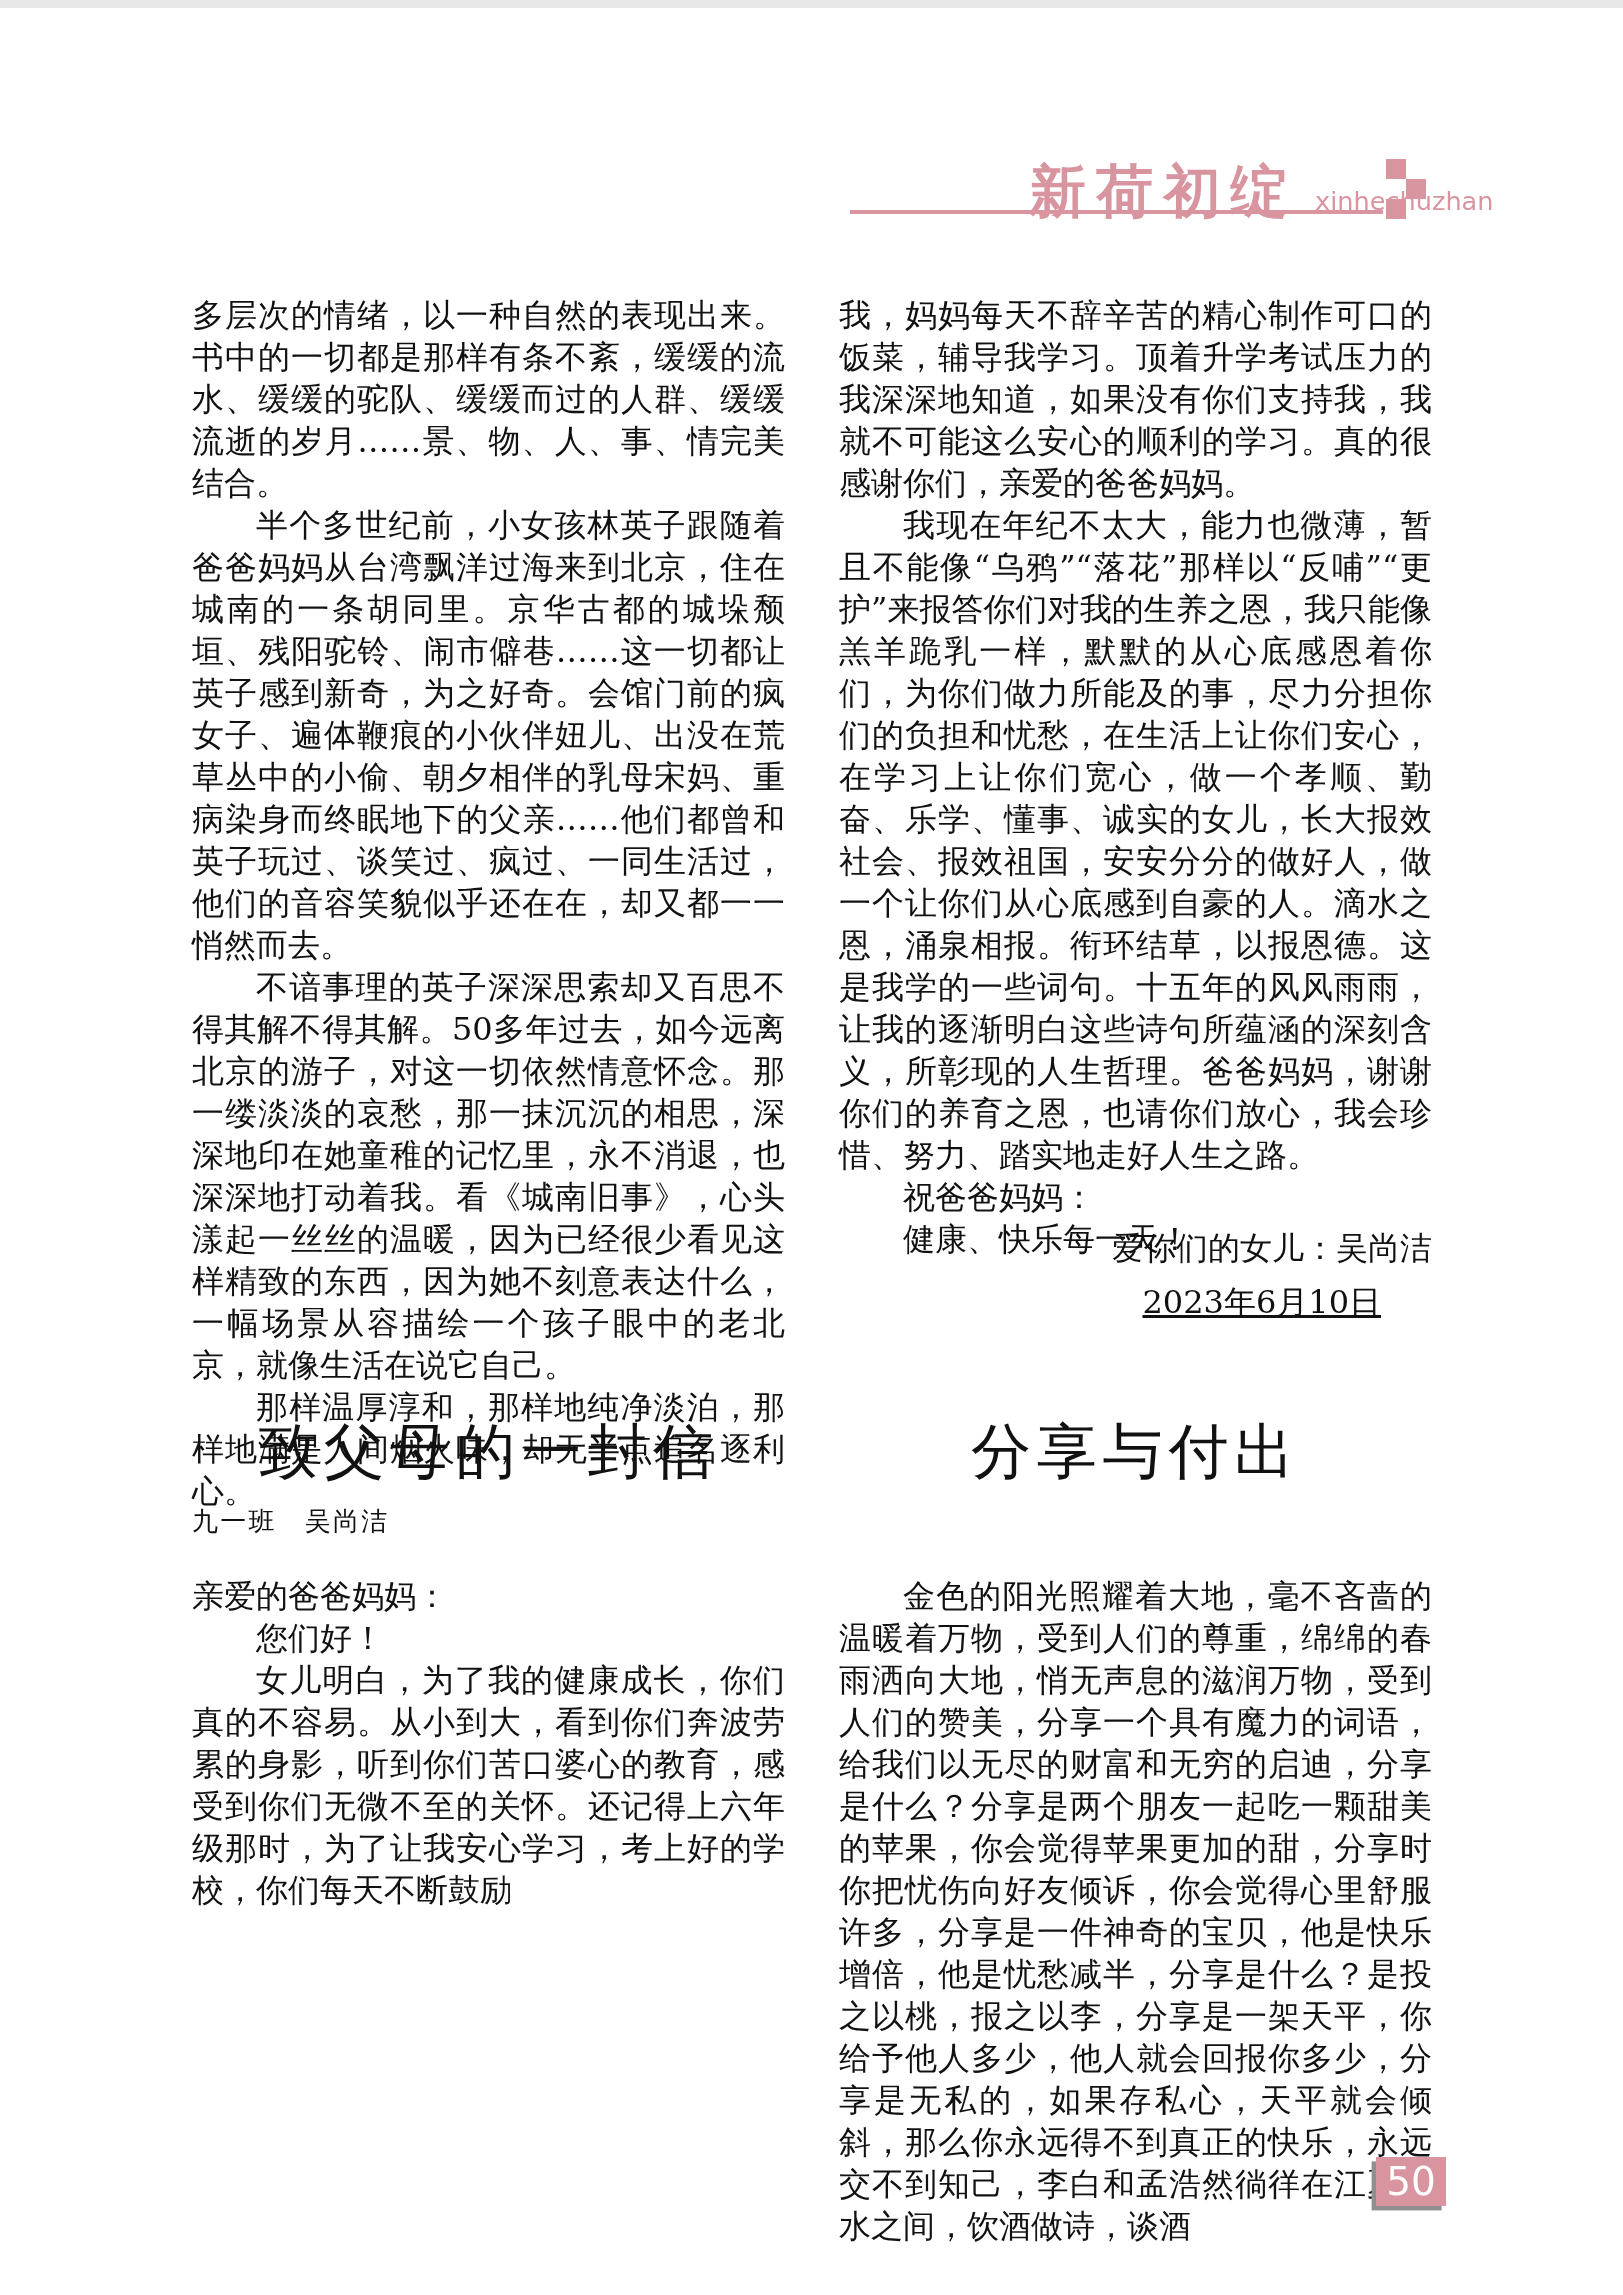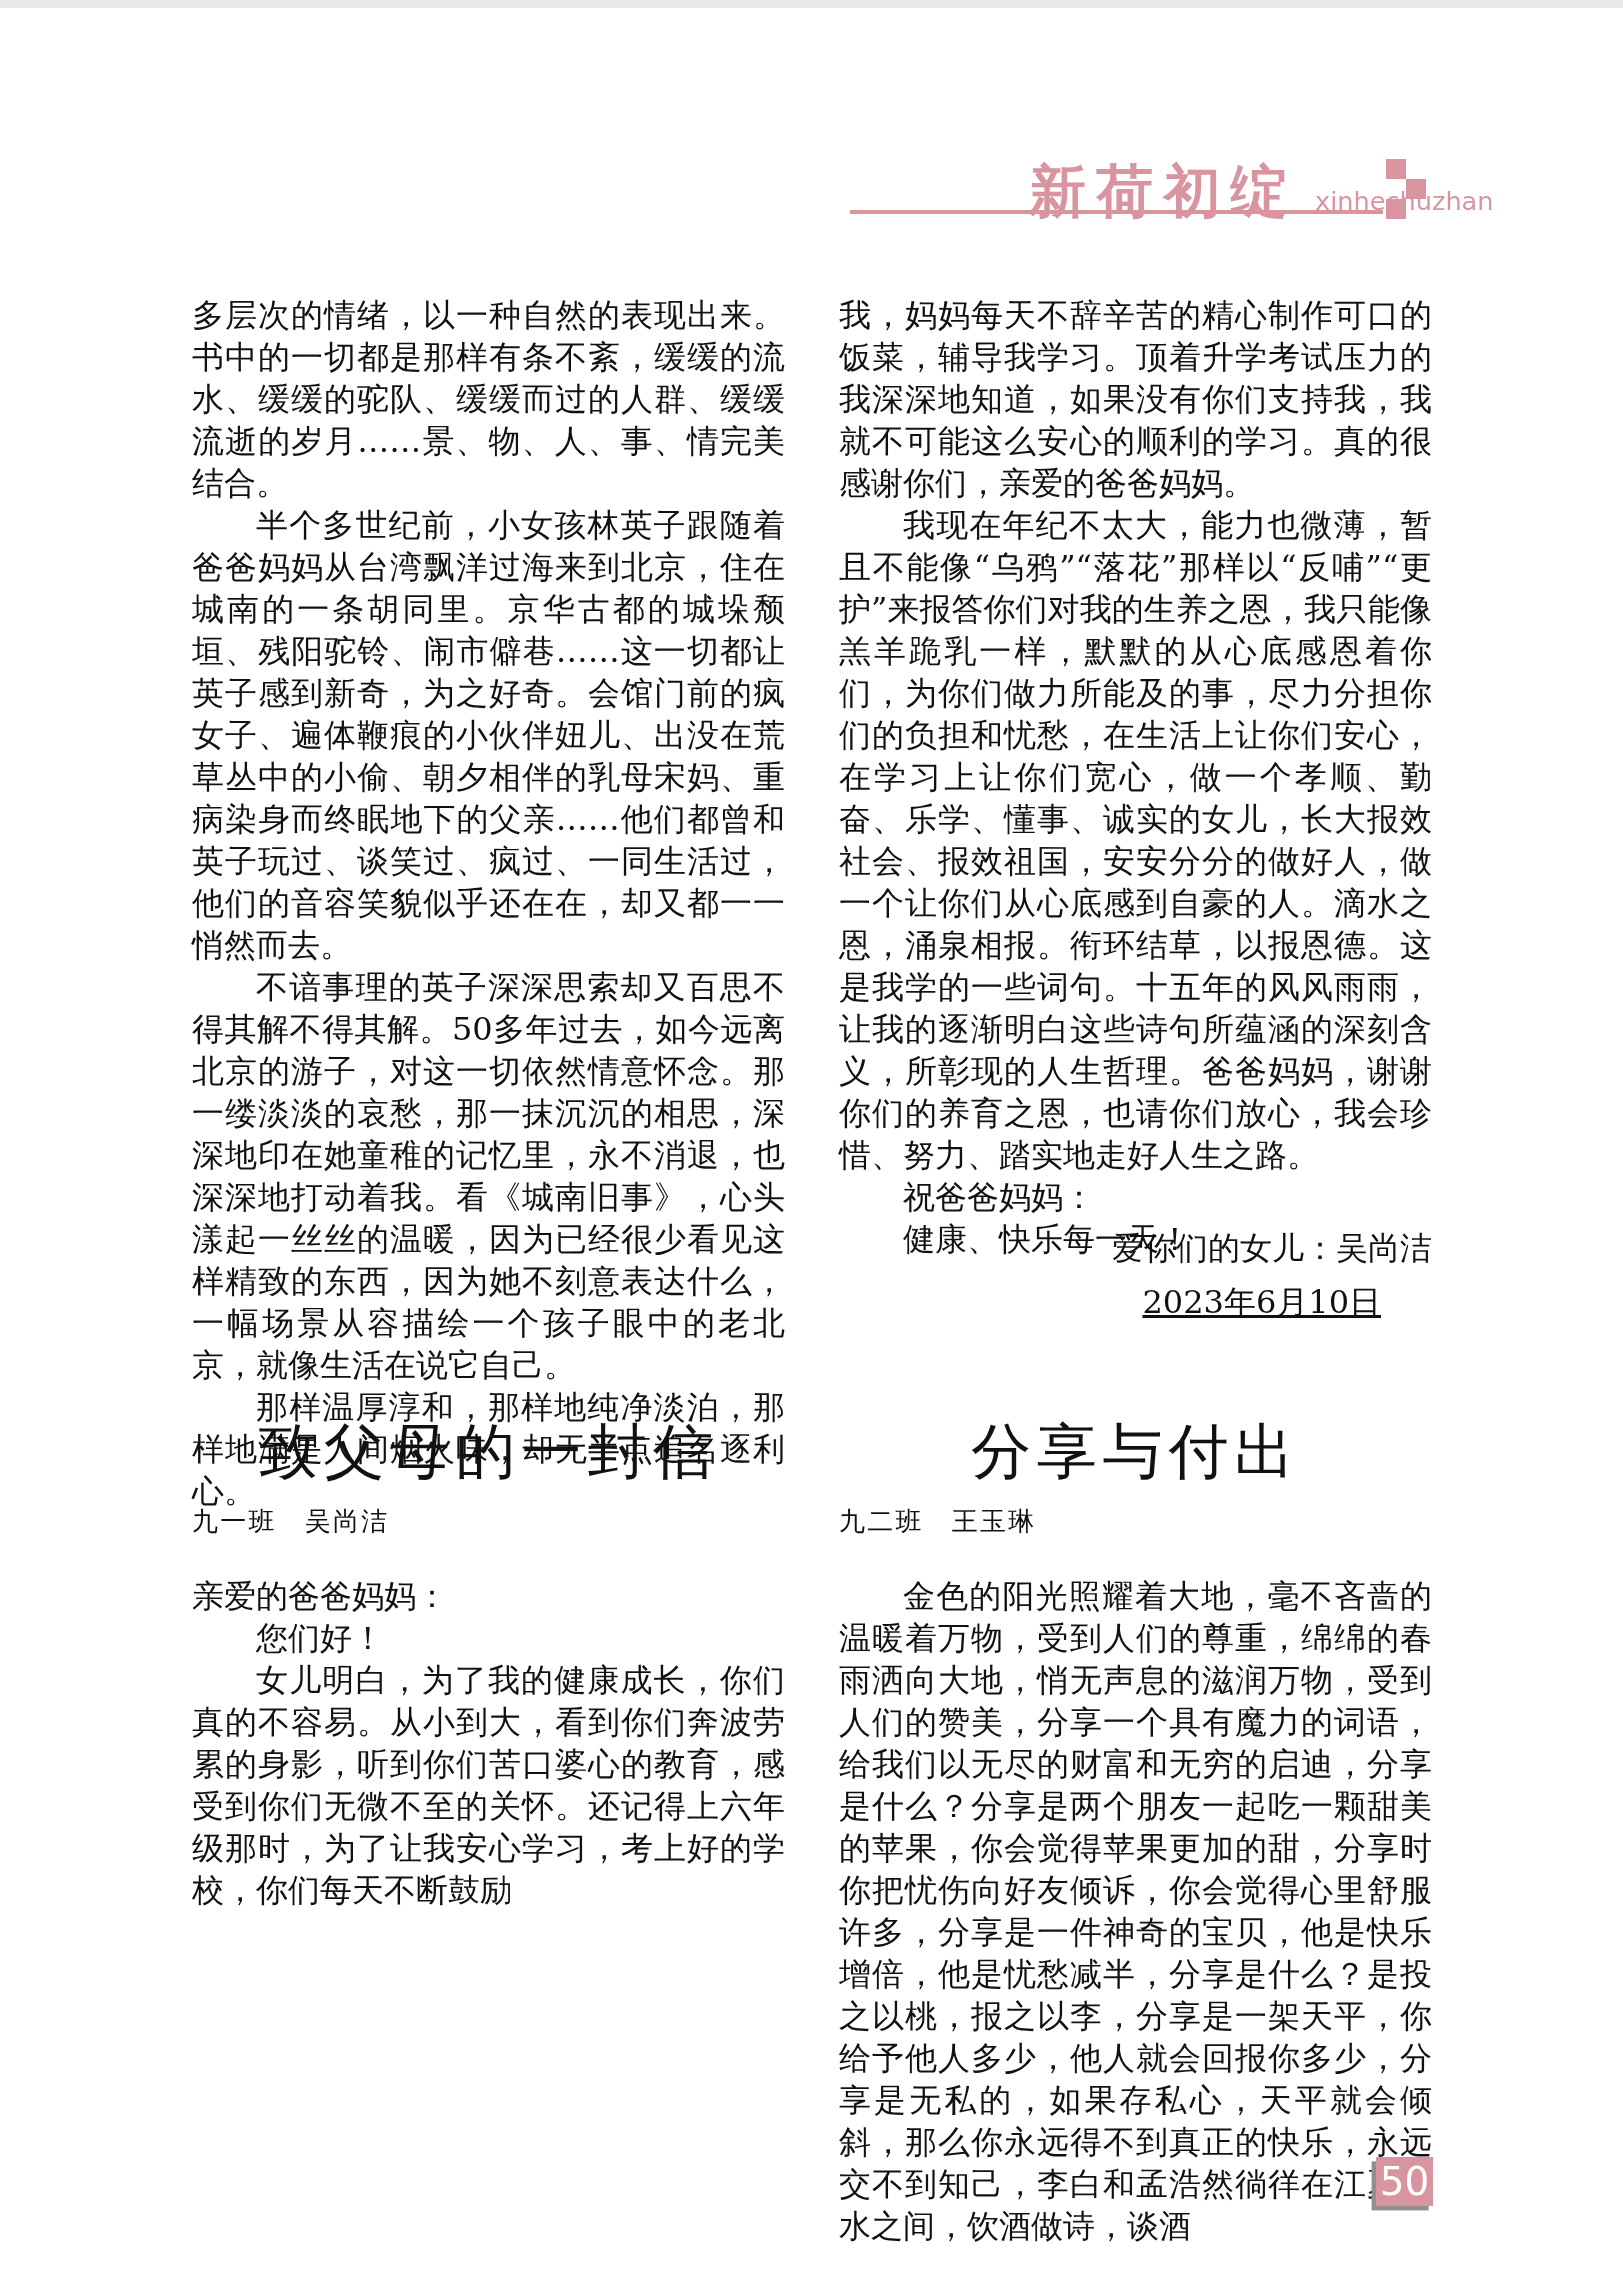--- a/index.html
+++ b/index.html
@@ -76,21 +76,21 @@
     position:absolute; width:593px; top:1496px;
     text-align:left;
     font-size:26px; letter-spacing:2.2px;
   }
   .article-author.left  { left:192px; }
   .article-author.right { left:839px; }
 
   
   .page-num {
     position:absolute; left:1376px; top:2149px;
-    width:57px; height:49px;
+    width:70px; height:49px;
     background:var(--accent,#d8959f);
     box-shadow:-4.4px 4.4px 0 0 #8f8f8f;
     display:flex; align-items:center; justify-content:center;
     color:#ffffff; font-size:39px;
     font-family:"DejaVu Sans","Liberation Sans",sans-serif;
   }
 </style>
 </head>
 <body>
 
@@ -121,21 +121,20 @@
 
   <div class="article-title left">致父母的一封信</div>
   <div class="article-author left">九一班　吴尚洁</div>
   <div class="textblock letter-body">
       <p class="para">亲爱的爸爸妈妈：</p>
       <p class="para indent">您们好！</p>
       <p class="para indent">女儿明白，为了我的健康成长，你们真的不容易。从小到大，看到你们奔波劳累的身影，听到你们苦口婆心的教育，感受到你们无微不至的关怀。还记得上六年级那时，为了让我安心学习，考上好的学校，你们每天不断鼓励</p>
     </div>
 
   <div class="article-title right">分享与付出</div>
-  <div class="article-author right">九二班　王玉琳</div>
   <div class="textblock essay-body">
       <p class="para indent">金色的阳光照耀着大地，毫不吝啬的温暖着万物，受到人们的尊重，绵绵的春雨洒向大地，悄无声息的滋润万物，受到人们的赞美，分享一个具有魔力的词语，给我们以无尽的财富和无穷的启迪，分享是什么？分享是两个朋友一起吃一颗甜美的苹果，你会觉得苹果更加的甜，分享时你把忧伤向好友倾诉，你会觉得心里舒服许多，分享是一件神奇的宝贝，他是快乐增倍，他是忧愁减半，分享是什么？是投之以桃，报之以李，分享是一架天平，你给予他人多少，他人就会回报你多少，分享是无私的，如果存私心，天平就会倾斜，那么你永远得不到真正的快乐，永远交不到知己，李白和孟浩然徜徉在江夏山水之间，饮酒做诗，谈酒</p>
     </div>
 
   <div class="page-num">50</div>
 
 </div>
 
 
 </body></html>

